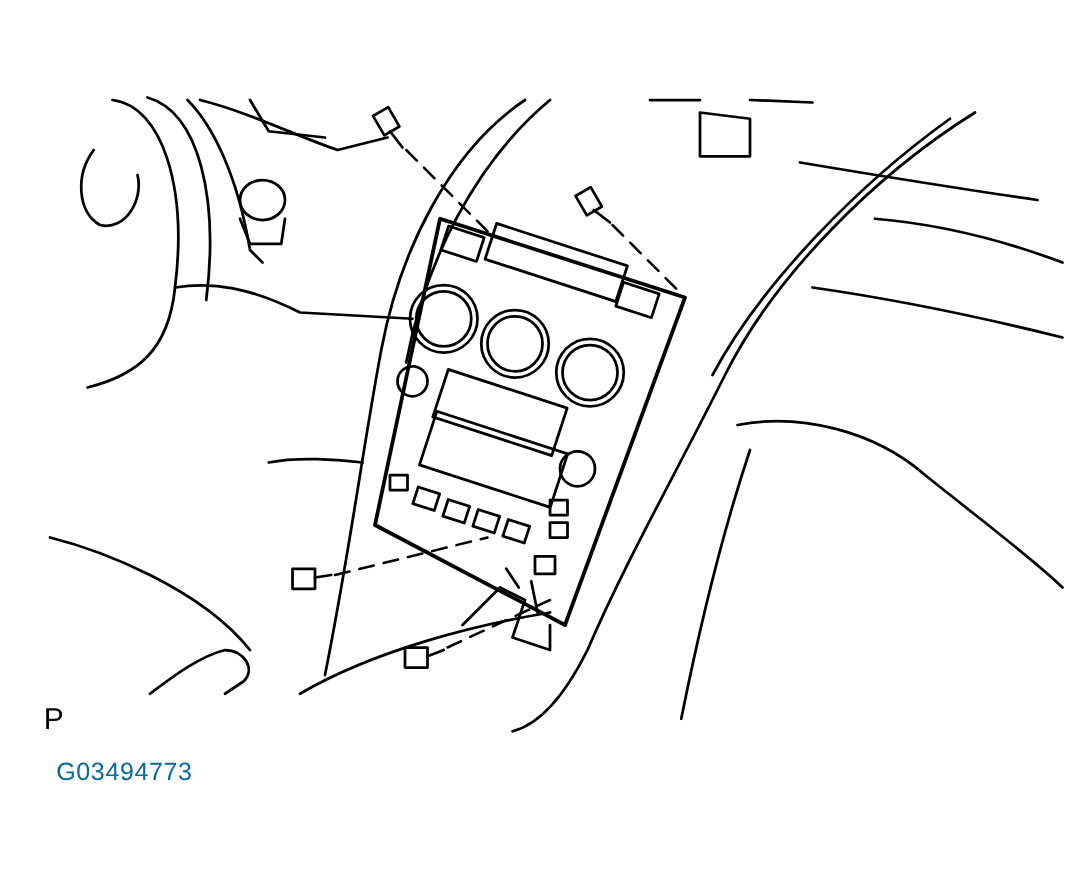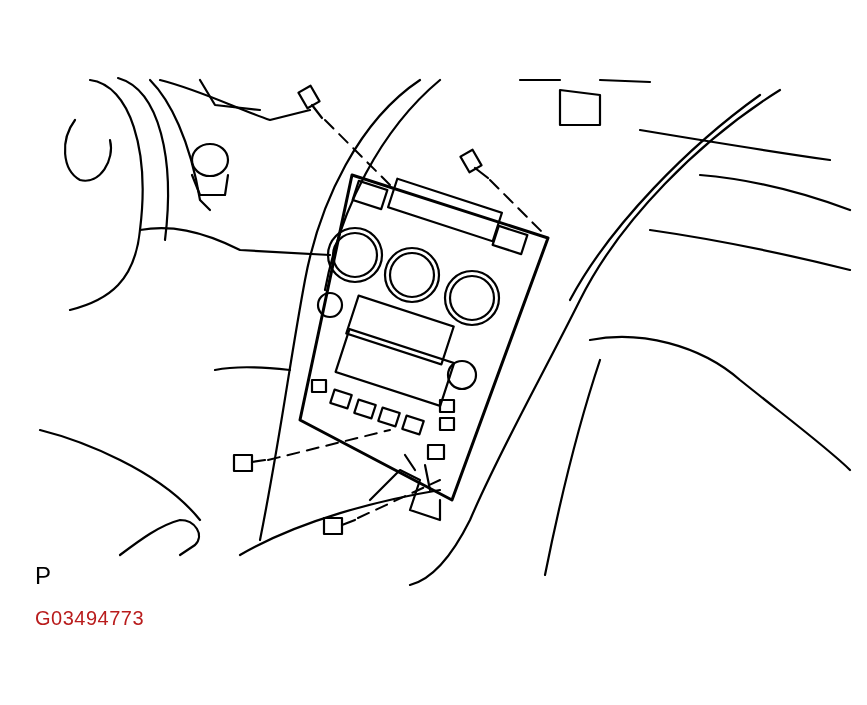--- a/index.html
+++ b/index.html
@@ -1,19 +1,19 @@
 <!DOCTYPE html>
 <html><head>
 <meta charset="utf-8">
 <style>
   html, body { margin: 0; padding: 0; background: #ffffff; }
   body { width: 867px; height: 705px; position: relative; overflow: hidden; font-family: "Liberation Sans", sans-serif; }
   #figure { position: absolute; left: 0; top: 0; width: 867px; height: 705px; }
   .view-label { position: absolute; left: 35px; top: 562px; font-size: 24px; font-weight: normal; color: #000; }
-  .fig-id { position: absolute; left: 35px; top: 607px; font-size: 20px; color: #b91c1c; letter-spacing: 0.5px; }
+  .fig-id { position: absolute; left: 45px; top: 607px; font-size: 20px; color: #0369a1; letter-spacing: 0.5px; }
   svg path, svg line, svg circle, svg rect, svg ellipse, svg polyline { fill: none; stroke: #000; stroke-width: 2.2; stroke-linecap: round; stroke-linejoin: round; }
   .dash { stroke-dasharray: 12 8; stroke-width: 2; }
   .thick { stroke-width: 3; }
   .fillw { fill: #fff; }
 </style>
 </head>
 <body>
 
 <svg id="figure" viewBox="0 0 867 705" xmlns="http://www.w3.org/2000/svg">
 

